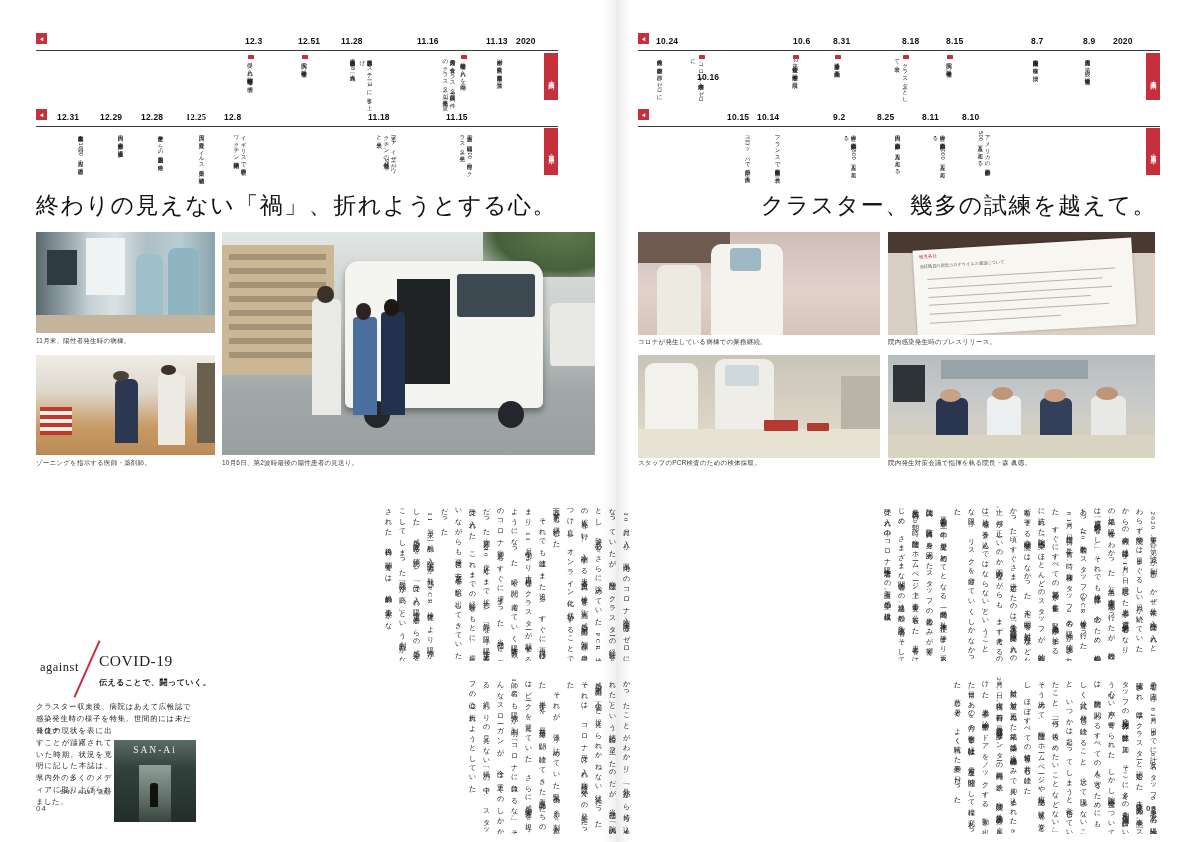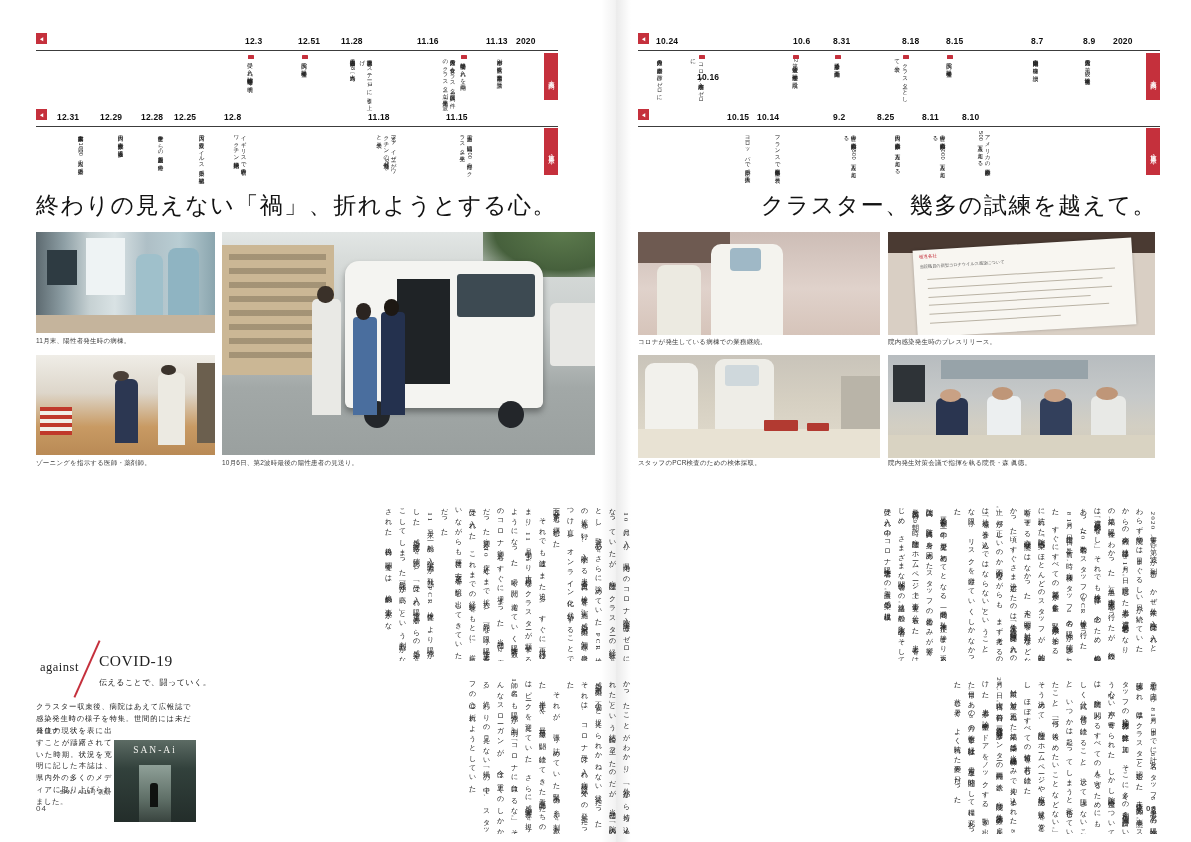--- a/index.html
+++ b/index.html
@@ -35,21 +35,21 @@
   .caption{font-size:6.5px;color:#3a3a3a;letter-spacing:.2px;white-space:nowrap;}
   
   .vtext{writing-mode:vertical-rl;font-family:"Liberation Serif","DejaVu Serif",serif;
          font-size:7px;line-height:14px;letter-spacing:2px;color:#232323;
          white-space:pre-wrap;overflow:hidden;text-align:justify;}
   .vtext.tight{letter-spacing:1.2px;}
   
   .logo-against{font-family:"Liberation Serif",serif;font-size:12.5px;color:#222;letter-spacing:.5px;}
   .logo-covid{font-family:"Liberation Serif",serif;font-size:15.5px;color:#222;letter-spacing:.5px;}
   .logo-slash{width:2px;height:62px;background:var(--red);transform:rotate(24deg);}
-  .tagline{font-size:8px;font-weight:normal;color:#1a1a1a;letter-spacing:.5px;text-align:center;}
+  .tagline{font-size:8px;font-weight:bold;color:#1a1a1a;letter-spacing:.5px;text-align:center;}
   .feature-body{font-family:"Liberation Serif",serif;font-size:7.4px;line-height:11.8px;
                 letter-spacing:.4px;color:#242424;text-align:justify;}
   .cover{background:linear-gradient(180deg,#5c6b64 0%,#32413c 35%,#232d2a 100%);}
   .cover-title{position:absolute;top:5px;left:0;width:100%;text-align:center;color:#f2f2ee;
                font-family:"Liberation Serif",serif;font-size:9.5px;letter-spacing:2px;}
   .cover-caption{font-size:6px;color:#3a3a3a;text-align:right;}
   .pageno{font-size:8px;color:#4a4a4a;letter-spacing:1px;}
   
   .paper{background:#f8f6f1;box-shadow:0 0 3px rgba(0,0,0,.25);}
   .paper .line{position:absolute;height:1px;background:#b9b2a4;}
@@ -140,21 +140,21 @@
       </div>
   </div>
     <div class="tl-group">
     <span class="tl-date" style="left: 141px;">12.28</span>
     <div class="tl-entries" style="right: 1027px;">
 
     <p class="tl-item"><span>全世界からの新規入国を一時停止</span></p>
       </div>
   </div>
     <div class="tl-group">
-    <span class="tl-date" style="left: 174px;">12.25</span>
+    <span class="tl-date" style="left: 186px; font-family: Liberation Serif, serif;">12.25</span>
     <div class="tl-entries" style="right: 986px;">
 
     <p class="tl-item"><span>国内で変異ウイルス感染を初確認</span></p>
       </div>
   </div>
     <div class="tl-group">
     <span class="tl-date" style="left: 224px;">12.8</span>
     <div class="tl-entries" style="right: 944px;">
 
     <p class="tl-item"><span>イギリスで世界初のワクチン接種開始</span></p>

